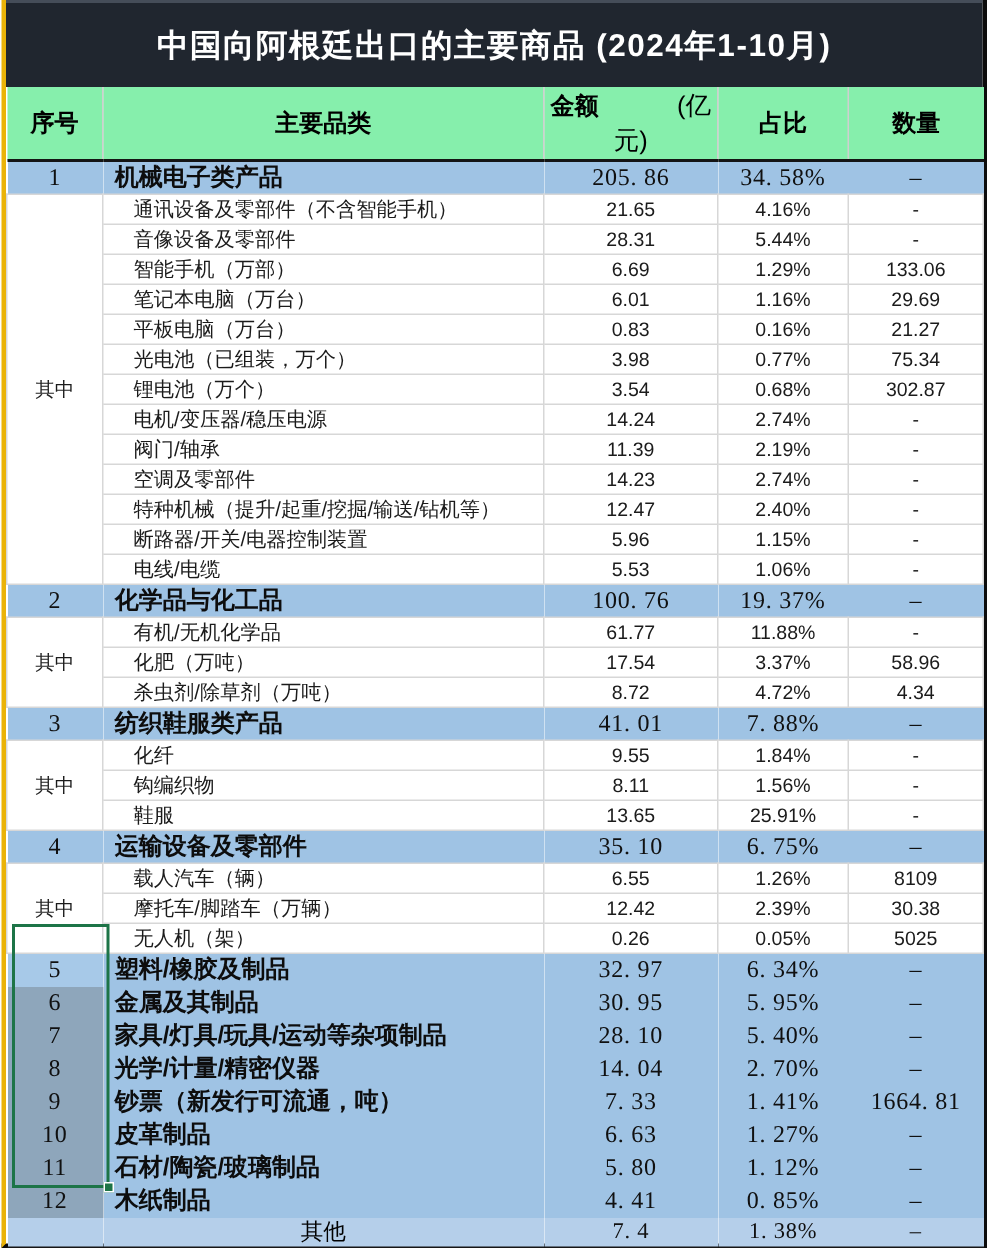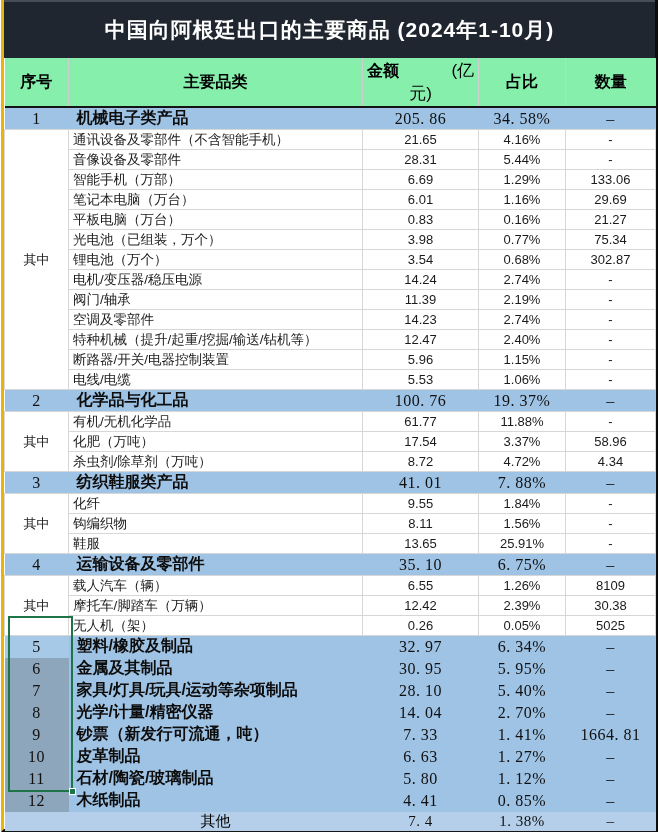--- a/index.html
+++ b/index.html
@@ -23,21 +23,21 @@
   col.c-pct{width:87px;} col.c-qty{width:90px;}
   thead th{
     height:30px;background:#86efac;font-size:16px;font-weight:700;color:#000;
     border-bottom:2px solid #141414;border-left:1px solid #cfcfcf;vertical-align:middle;
   }
   thead th:first-child{border-left:none;}
   thead .unit{font-size:17px;font-weight:400;margin-left:48px;}
   td{padding:0;vertical-align:middle;text-align:center;overflow:hidden;white-space:nowrap;}
   
   tr.r-sub td{height:20px;background:#fff;border:1px solid #d7d7d7;font-size:13px;color:#1b1b1b;}
-  tr.r-sub td.name{text-align:left;padding-left:4px;font-size:13.5px;}
+  tr.r-sub td.name{text-align:left;padding-left:20px;font-size:13.5px;}
   td.zhong{background:#fff;border:1px solid #d7d7d7;font-size:15px;color:#222;margin-top:41px;}
   
   tr.r-cat td{height:22px;background:#9fc3e4;border:none;}
   tr.r-cat td.name{text-align:left;padding-left:8px;font-size:16px;font-weight:700;color:#0d0d0d;}
   tr.r-cat td.seq,tr.r-cat td.amt,tr.r-cat td.pct,tr.r-cat td.qty{
     font-family:"Liberation Serif","DejaVu Serif",serif;font-size:16px;color:#101010;letter-spacing:.5px;}
   tr.r-cat td.seq.sel{background:#8ea6bb;}
   tr.r-cat td.seq.active{background:#a7c9e8;}
   
   tr.r-other td{height:20px;background:#b5cfea;border:none;}

